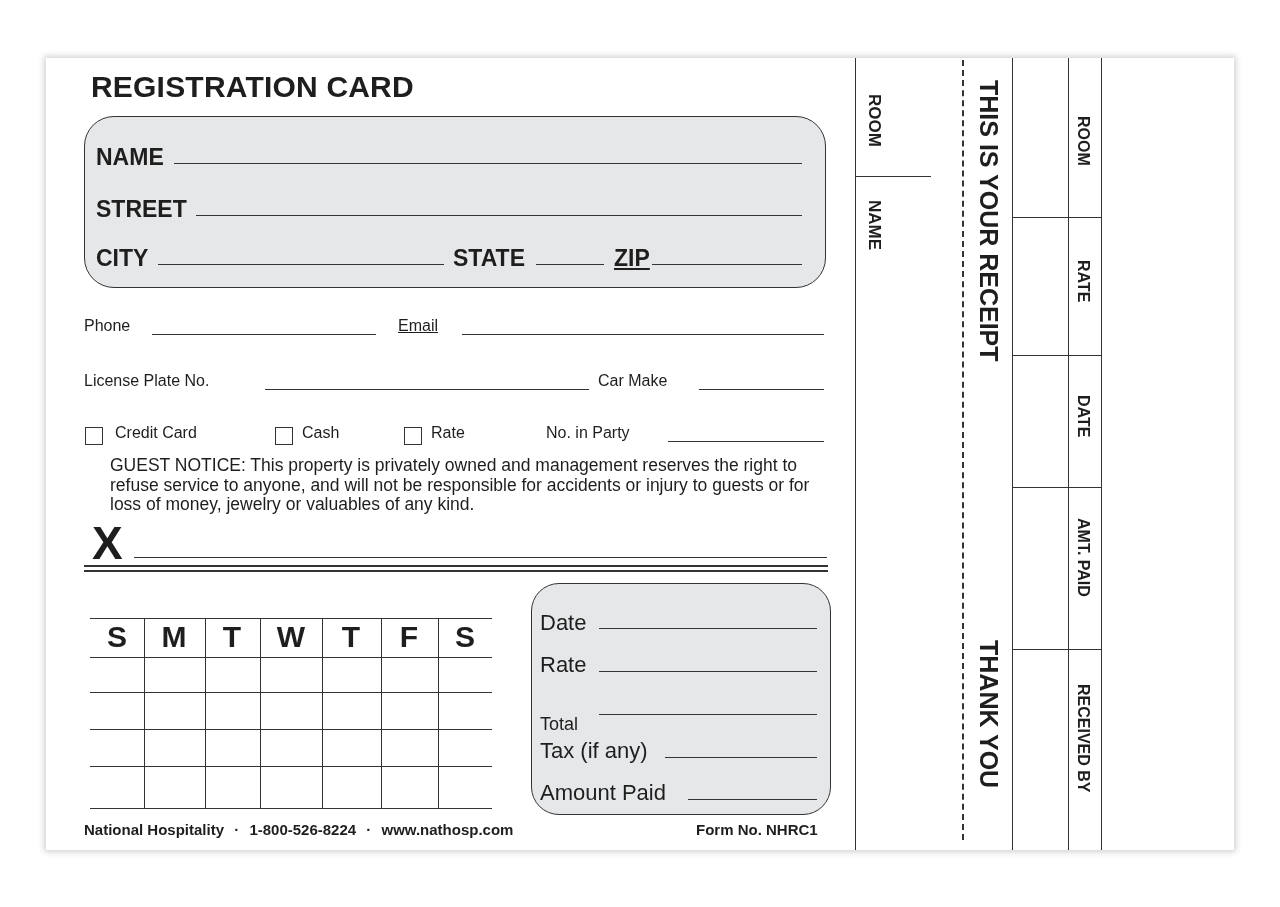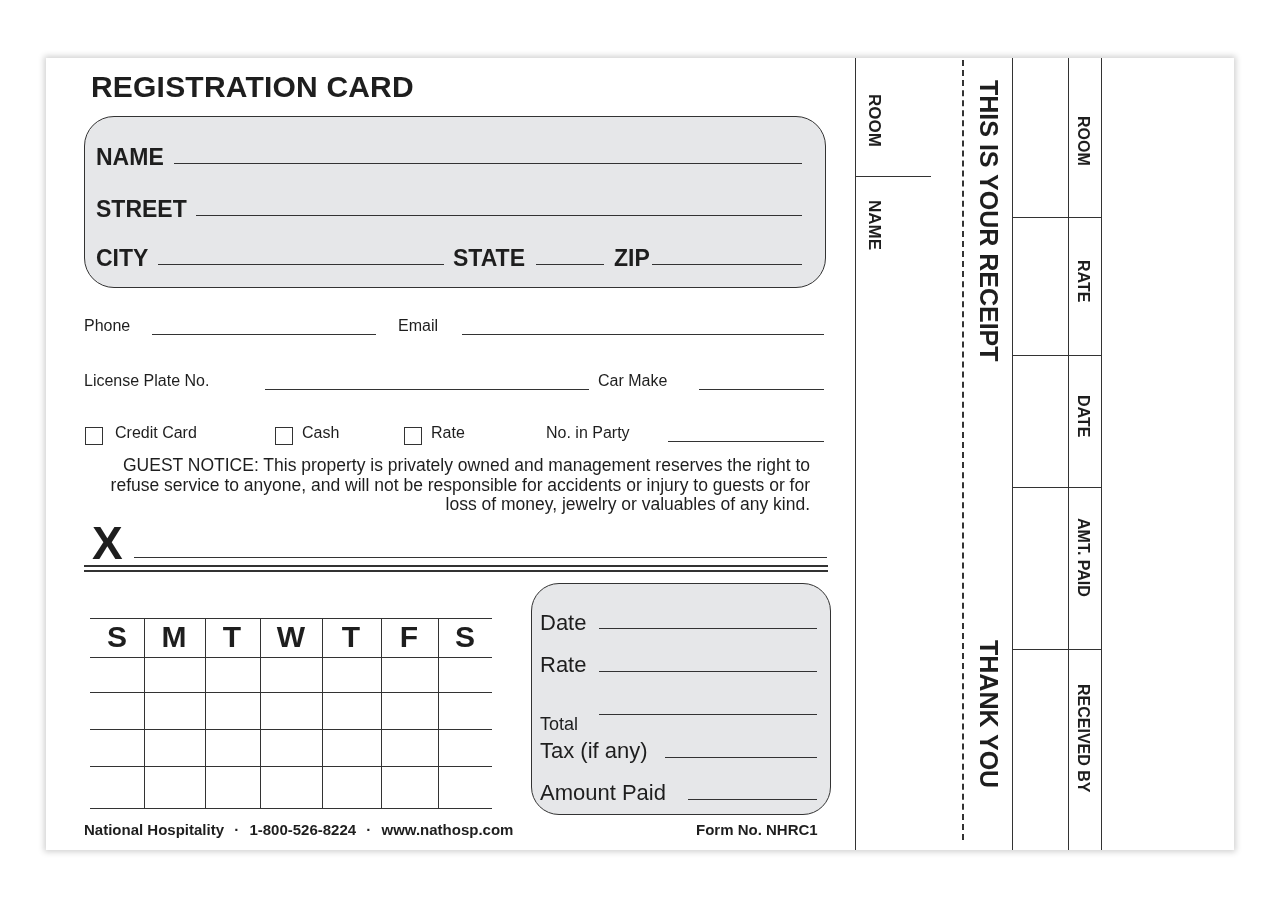--- a/index.html
+++ b/index.html
@@ -8,21 +8,21 @@
   .card { position:absolute; left:46px; top:58px; width:1188px; height:792px; background:#fff;
           box-shadow: 0 0 6px 2px rgba(0,0,0,0.18); }
   .abs { position:absolute; }
   .title { left:45px; top:12px; font-size:30px; font-weight:bold; letter-spacing:0.2px; }
   .addr-box { left:38px; top:58px; width:740px; height:170px; background:#e6e7e9;
               border:1.5px solid #333; border-radius:30px; }
   .lbl-b { font-size:23px; font-weight:bold; }
   .lbl { font-size:16px; }
   .line { position:absolute; border-bottom:1.5px solid #333; height:0; }
   .cb { position:absolute; width:16px; height:16px; border:1.5px solid #333; background:#fff; }
-  .notice { left:64px; top:398px; font-size:17.5px; line-height:19.5px; width:700px;text-align:right; }
+  .notice { left:64px; top:398px; font-size:17.5px; line-height:19.5px; width:700px; }
   .bigx { left:46px; top:458px; font-size:46px; font-weight:bold; }
   .dbl { position:absolute; left:38px; width:744px; border-top:2px solid #333; }
   .days-title { left:117px; top:518px; font-size:31px; font-weight:bold; }
   .grid { position:absolute; left:44px; top:560px; }
   .hline { position:absolute; border-top:1.5px solid #333; }
   .vline { position:absolute; border-left:1.5px solid #333; }
   .dayhdr { position:absolute; font-size:30px; font-weight:bold; text-align:center; width:40px; }
   .pay-box { left:485px; top:525px; width:298px; height:230px; background:#e6e7e9;
              border:1.5px solid #333; border-radius:28px; }
   .footer { top:763px; font-size:15px; font-weight:bold; }
@@ -39,26 +39,26 @@
 
   <div class="abs addr-box"></div>
   <span class="abs lbl-b" style="left:50px;top:86px;">NAME</span>
   <div class="line" style="left:128px;top:105px;width:628px;"></div>
   <span class="abs lbl-b" style="left:50px;top:138px;">STREET</span>
   <div class="line" style="left:150px;top:157px;width:606px;"></div>
   <span class="abs lbl-b" style="left:50px;top:187px;">CITY</span>
   <div class="line" style="left:112px;top:206px;width:286px;"></div>
   <span class="abs lbl-b" style="left:407px;top:187px;">STATE</span>
   <div class="line" style="left:490px;top:206px;width:68px;"></div>
-  <span class="abs lbl-b" style="left:568px;top:187px;">ZIP</span>
+  <span class="abs lbl-b" style="left:568px;top:187px;text-decoration:underline;">ZIP</span>
   <div class="line" style="left:606px;top:206px;width:150px;"></div>
 
   <span class="abs lbl" style="left:38px;top:259px;">Phone</span>
   <div class="line" style="left:106px;top:276px;width:224px;"></div>
-  <span class="abs lbl" style="left:352px;top:259px;">Email</span>
+  <span class="abs lbl" style="left:352px;top:259px;text-decoration:underline;">Email</span>
   <div class="line" style="left:416px;top:276px;width:362px;"></div>
 
   <span class="abs lbl" style="left:38px;top:314px;">License Plate No.</span>
   <div class="line" style="left:219px;top:331px;width:324px;"></div>
   <span class="abs lbl" style="left:552px;top:314px;">Car Make</span>
   <div class="line" style="left:653px;top:331px;width:125px;"></div>
 
   <div class="cb" style="left:39px;top:369px;"></div>
   <span class="abs lbl" style="left:69px;top:366px;">Credit Card</span>
   <div class="cb" style="left:229px;top:369px;"></div>

